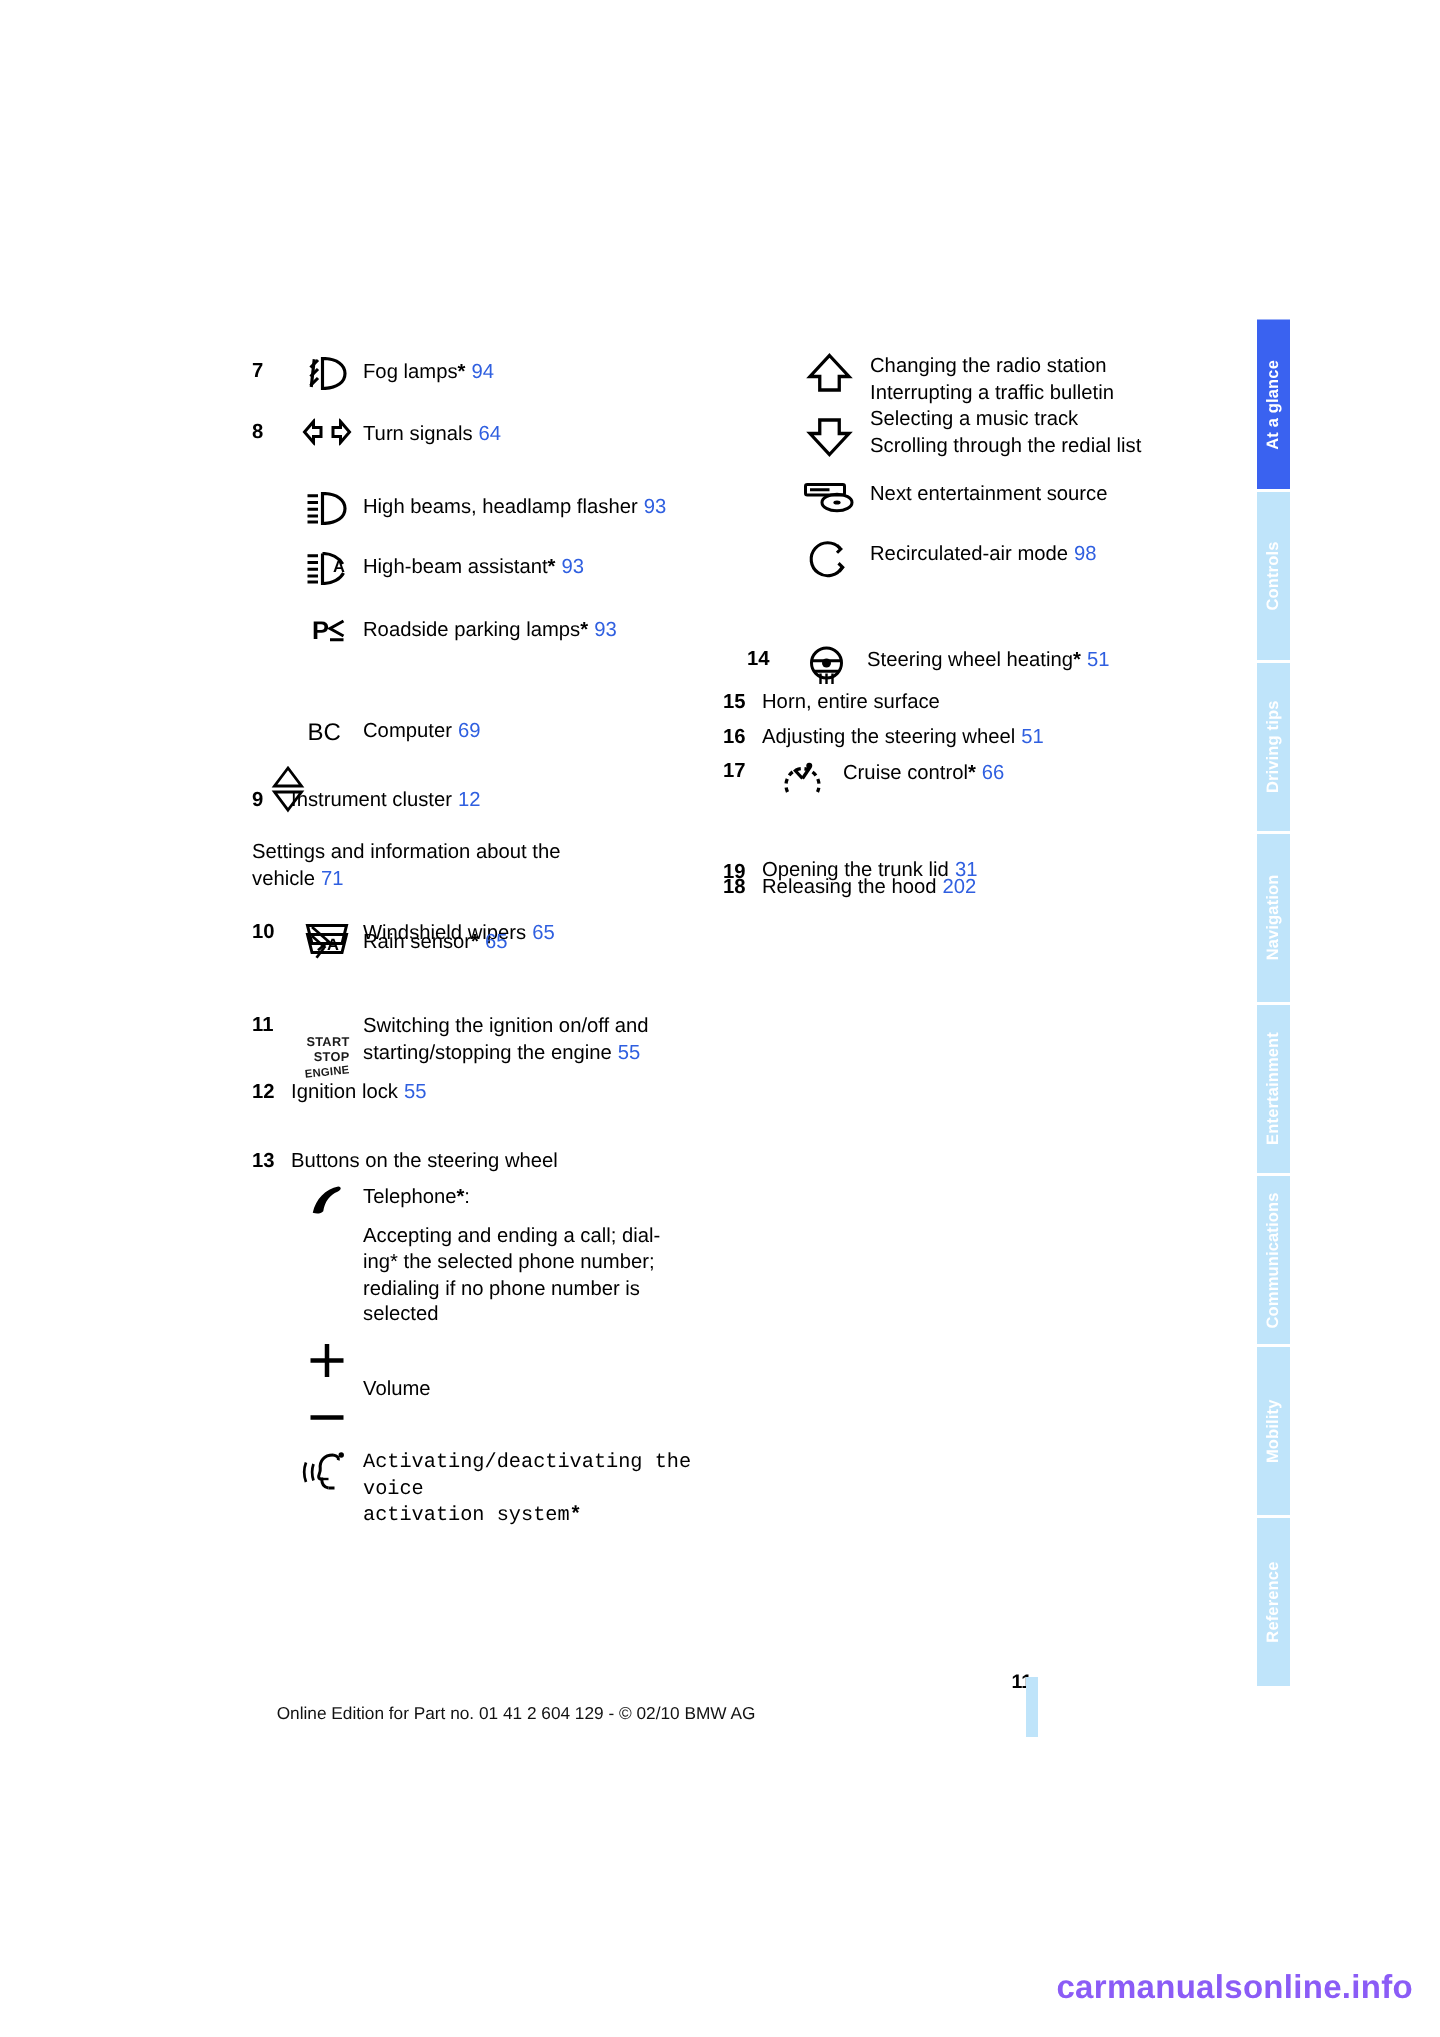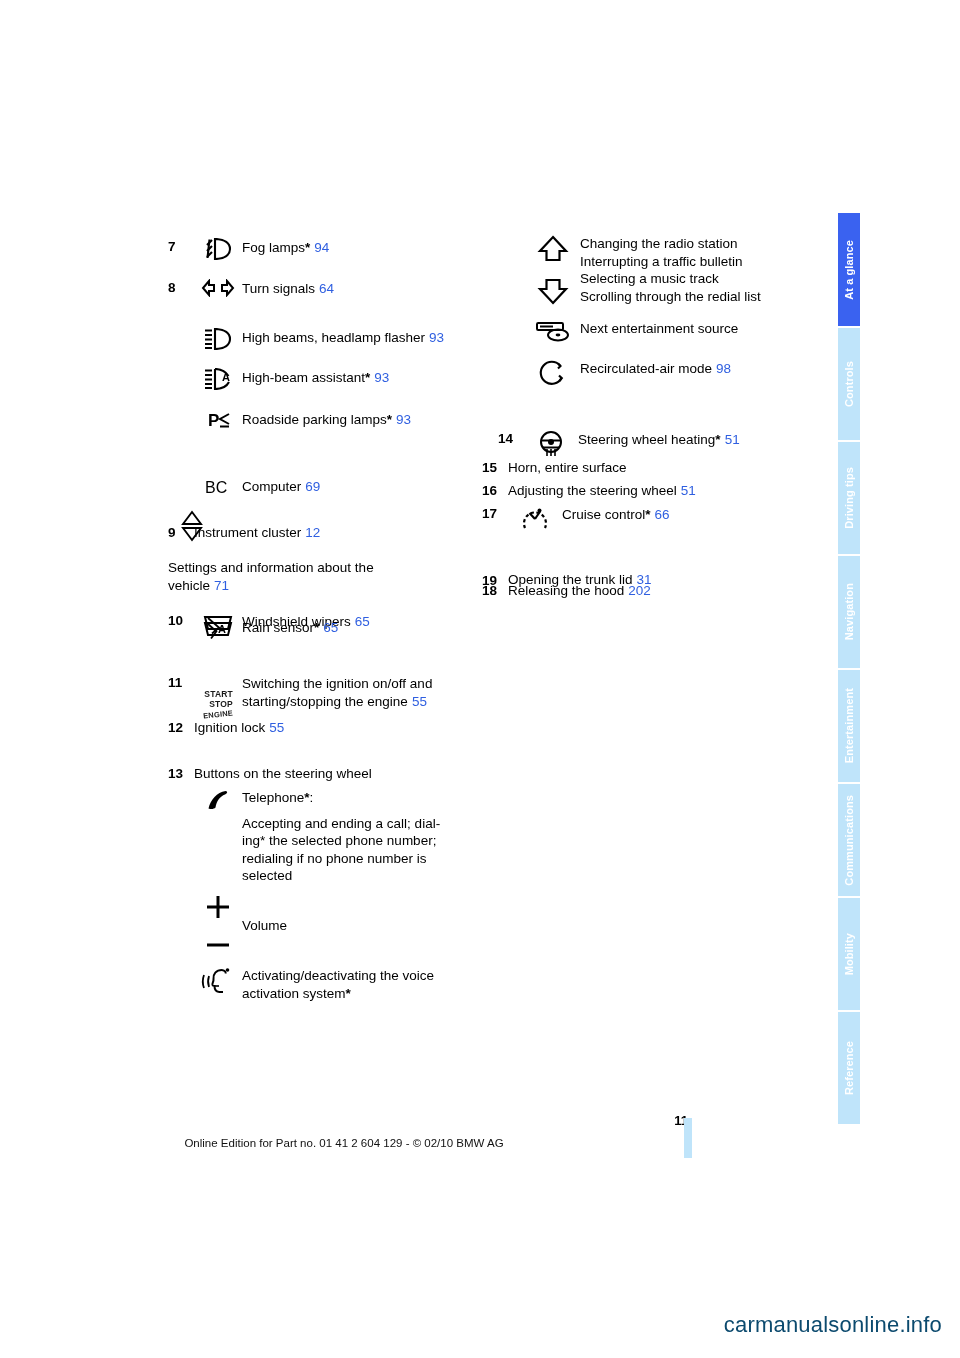--- a/index.html
+++ b/index.html
@@ -155,22 +155,23 @@
     left: 0; top: 1290px;
     width: 960px;
     height: 68px;
     background: #ffffff;
   }
   #watermark span {
     position: absolute;
     right: 18px;
     top: 22px;
     font-size: 22px;
-    color: #0c4a6e;
+    color: #8b5cf6;
     letter-spacing: 0.2px;
+    font-weight: bold;
   }
 </style>
 </head>
 <body>
 
 <div id="page">
 
   <div class="col" id="col-left">
 
     <div class="row" style="top:238px;left:0;">
@@ -354,21 +355,21 @@
         <svg width="34" height="62" viewBox="0 0 34 62">
           <path d="M17 3 L17 25 M6 14 L28 14" stroke="#000" stroke-width="3" fill="none"></path>
           <path d="M6 52 L28 52" stroke="#000" stroke-width="3" fill="none"></path>
         </svg>
       </div>
       <div class="txt" style="padding-top:24px;">
         <span>Volume</span>
       </div>
     </div>
 
-    <div class="row" style="top:966px;left:0;">
+    <div class="row" style="top:966px;left:0;font-family:Liberation Mono, monospace;">
       <div class="num blank"></div>
       <div class="icon-cell">
         <svg width="36" height="30" viewBox="0 0 36 30">
           <path d="M4 9 C2.5 13 2.5 18 4 22" fill="none" stroke="#000" stroke-width="1.8"></path>
           <path d="M9 10 C7.8 13.5 7.8 17.5 9 21" fill="none" stroke="#000" stroke-width="1.8"></path>
           <path d="M22 4 C16 4 13 8 13.5 13 C13.8 16 12 17 12.5 19 C12.8 20 14 20 14.5 20 C14.5 23 15.5 25.5 19 26" fill="none" stroke="#000" stroke-width="2"></path>
           <path d="M22 4 C25 4.5 26 6 25.5 7.5" fill="none" stroke="#000" stroke-width="2"></path>
           <circle cx="27.5" cy="4" r="1.8" fill="#000"></circle>
           <path d="M14.5 20 L19 20" fill="none" stroke="#000" stroke-width="1.6"></path>
           <path d="M19 26 L23 26" fill="none" stroke="#000" stroke-width="2"></path>

